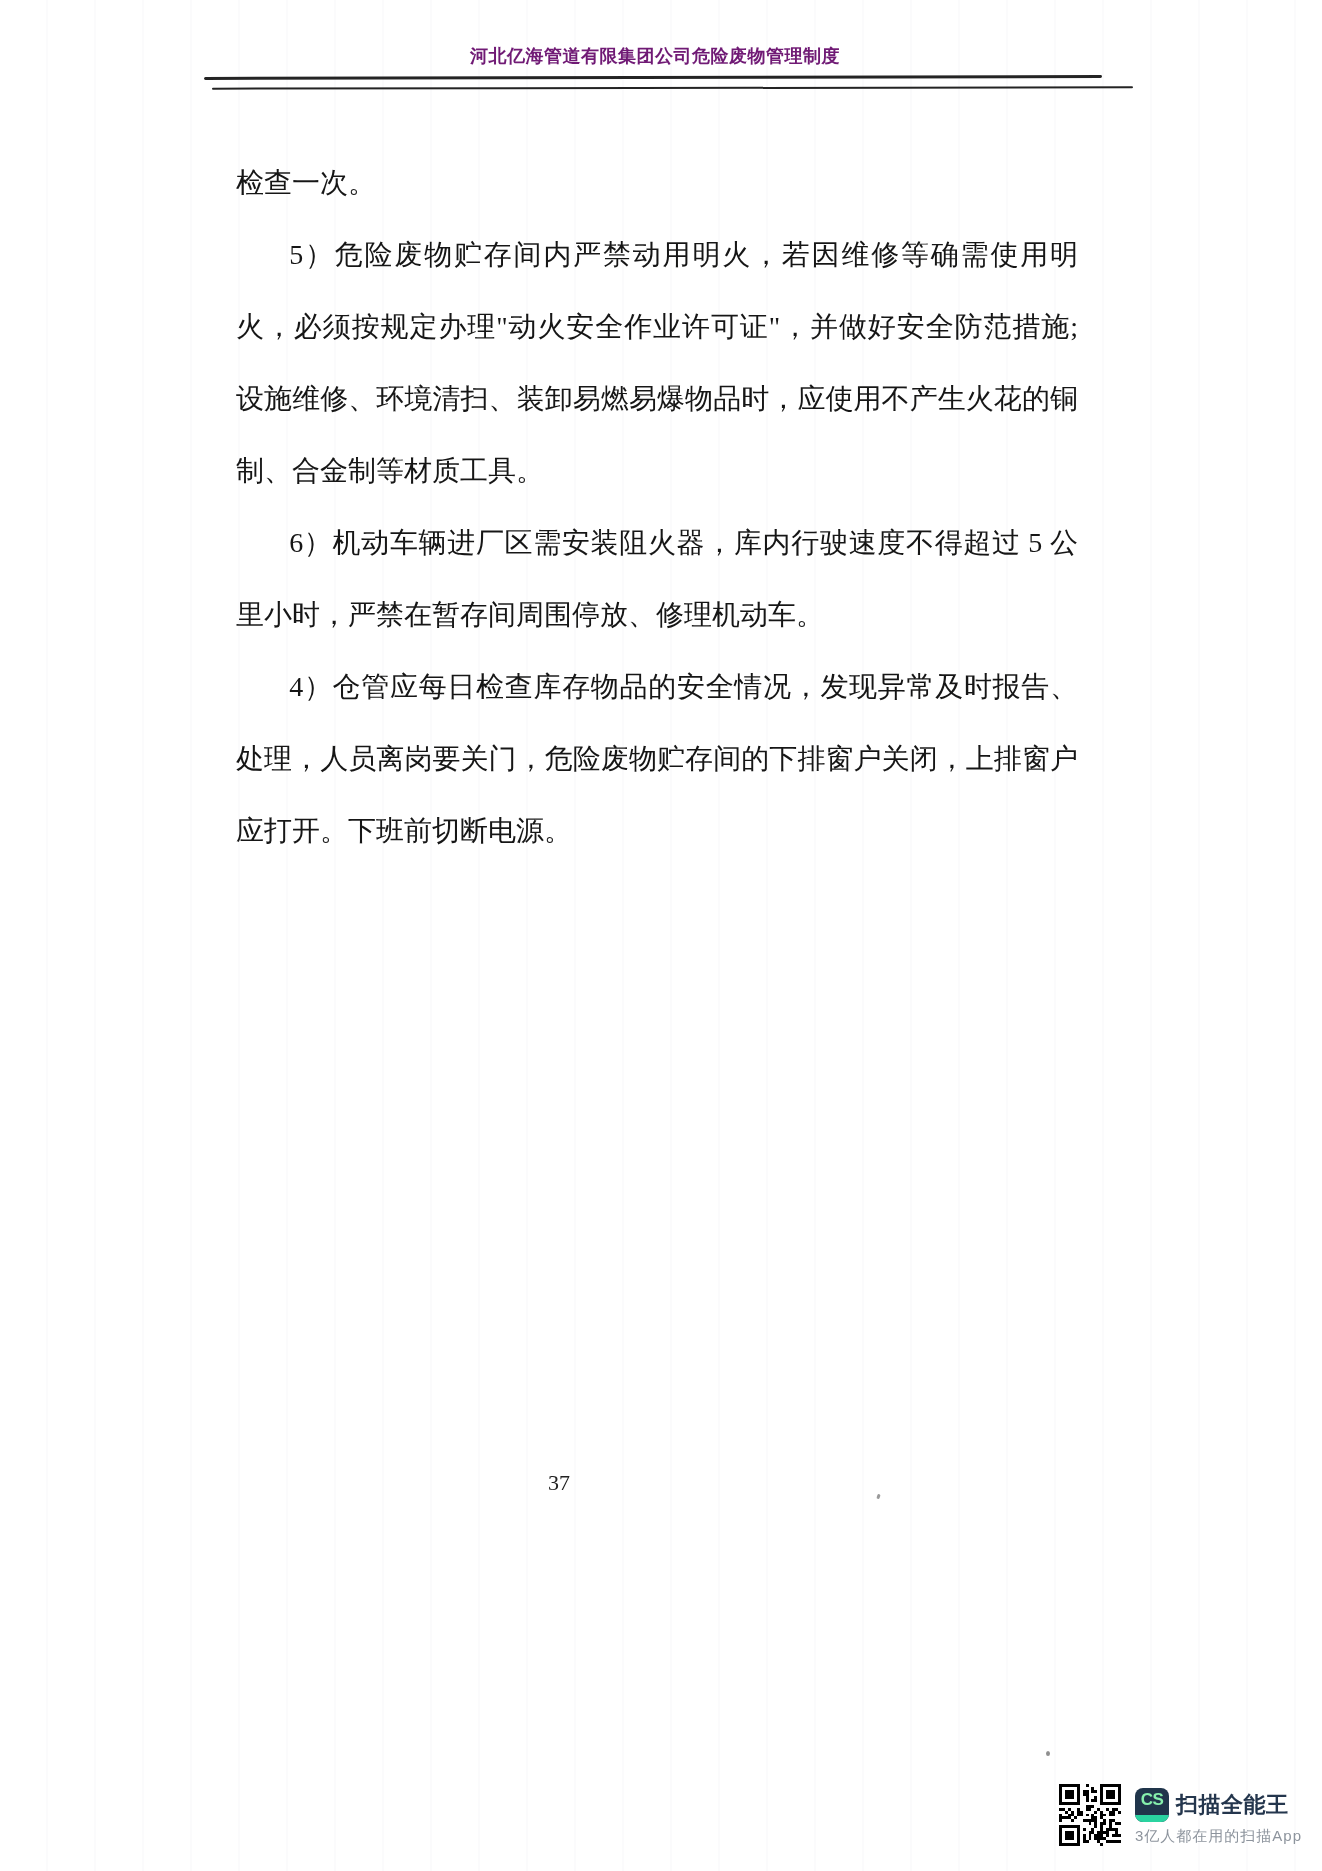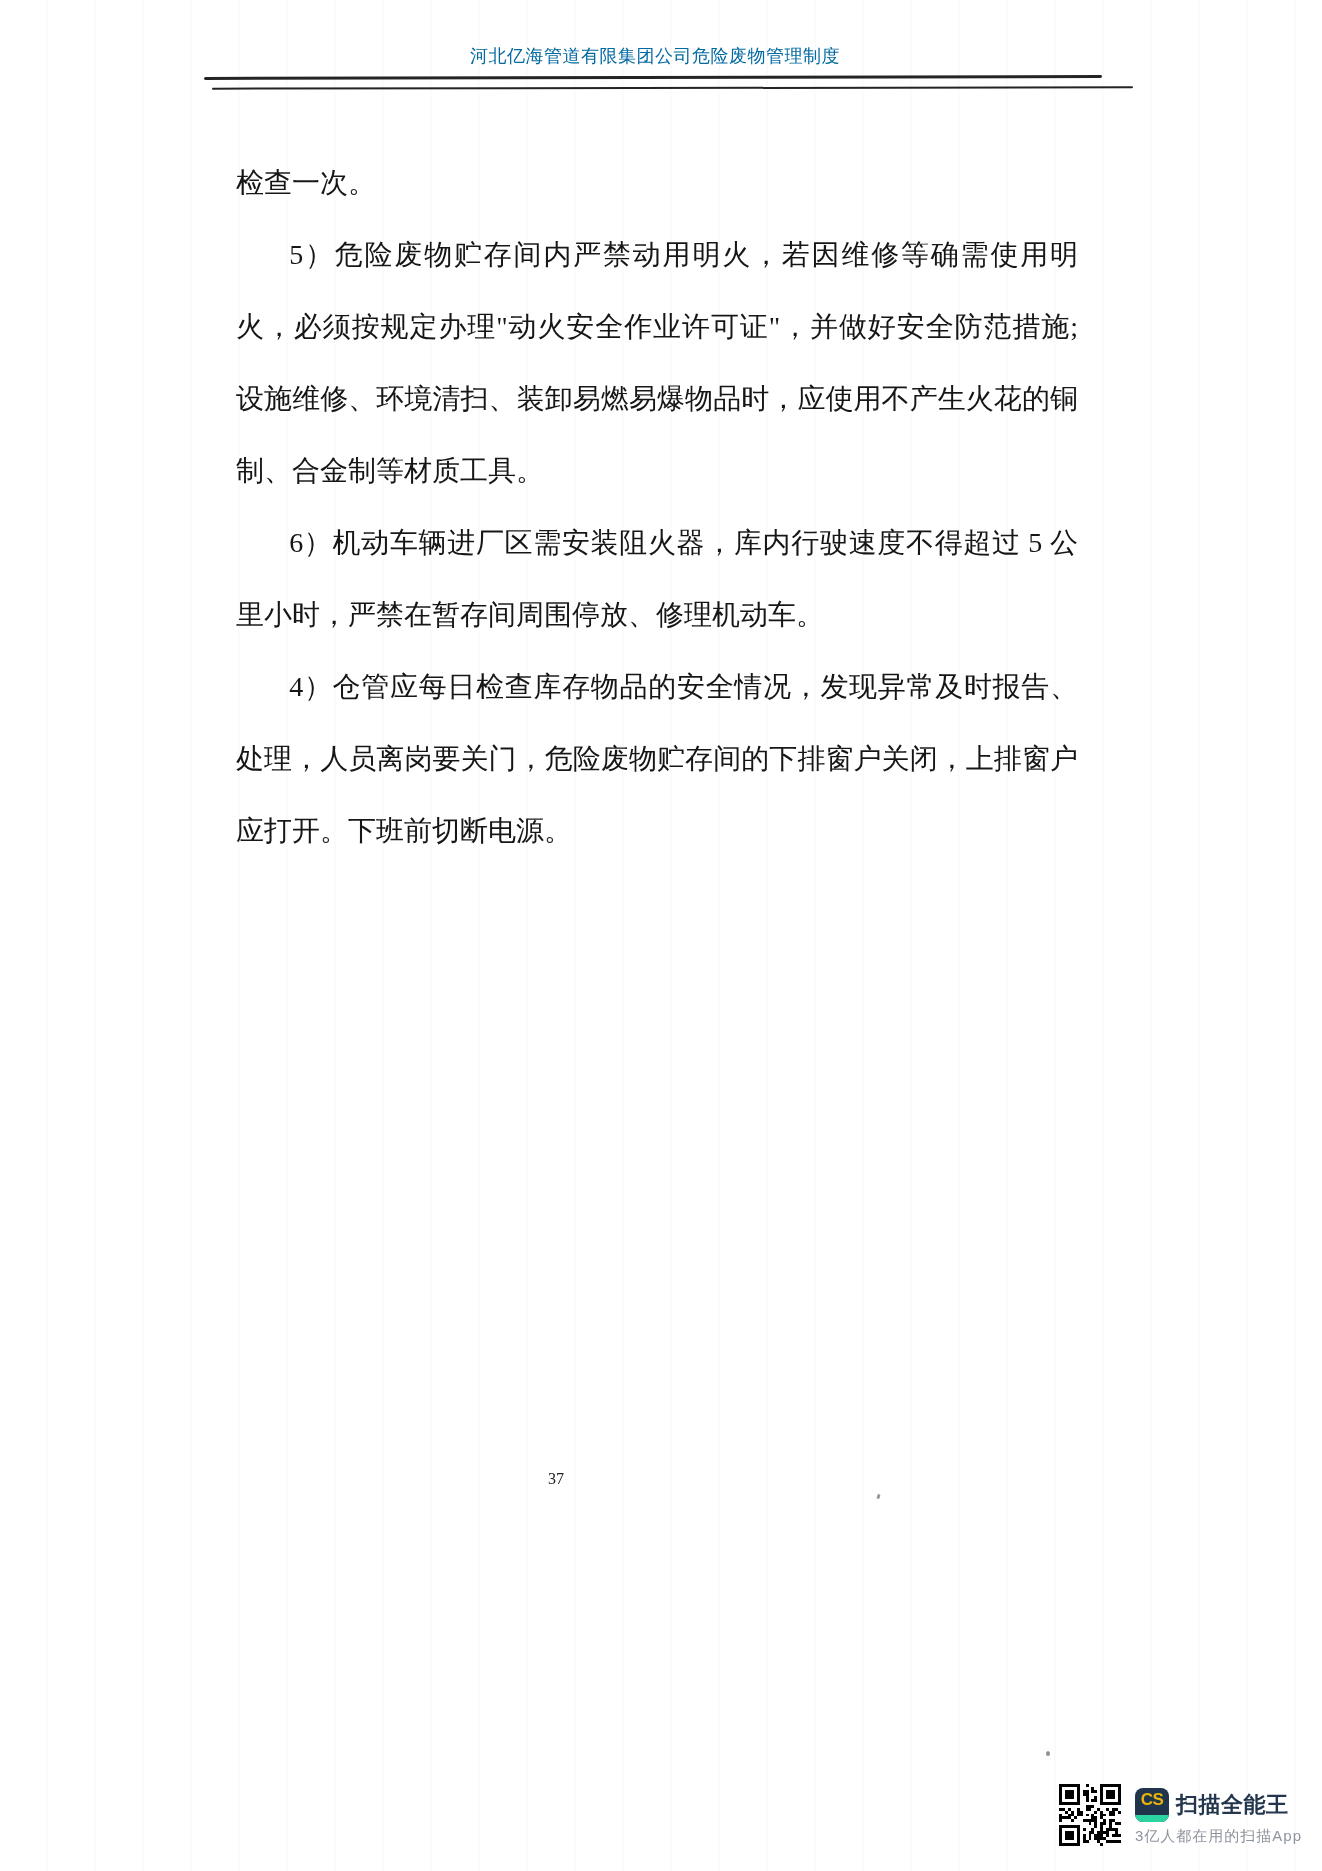--- a/index.html
+++ b/index.html
@@ -19,23 +19,23 @@
   .page {
     position: absolute;
     inset: 0;
   }
   
   .header-title {
     position: absolute;
     left: 470px;
     top: 44px;
     font-size: 18px;
-    font-weight: normal;
+    font-weight: bold;
     letter-spacing: 0.5px;
-    color: #0369a1;
+    color: #701a75;
     white-space: nowrap;
   }
   .rule {
     position: absolute;
     background: #242424;
     border-radius: 2px;
   }
   .rule-thick {
     left: 204px;
     top: 76px;
@@ -61,21 +61,21 @@
     text-align: justify;
     color: #161616;
   }
   .para { margin: 0; }
   .para.indent { text-indent: 1.9em; }
   
   .page-number {
     position: absolute;
     left: 548px;
     top: 1470px;
-    font-size: 16px;
+    font-size: 22px;
     color: #222;
   }
   .artifact-dot-a {
     position: absolute;
     left: 877px;
     top: 1494px;
     width: 3px;
     height: 5px;
     background: #9a9a9a;
     border-radius: 2px;
@@ -125,21 +125,21 @@
   }
   .cs-logo .cs-text {
     position: absolute;
     left: 0;
     top: 2px;
     width: 100%;
     text-align: center;
     font-family: "Liberation Sans", "DejaVu Sans", sans-serif;
     font-weight: bold;
     font-size: 17px;
-    color: #eab308;
+    color: #86efac;
     letter-spacing: -0.5px;
   }
   .app-name {
     position: absolute;
     left: 117px;
     top: 7px;
     font-family: "Liberation Sans", "DejaVu Sans", sans-serif;
     font-size: 22px;
     font-weight: bold;
     color: #24364d;

